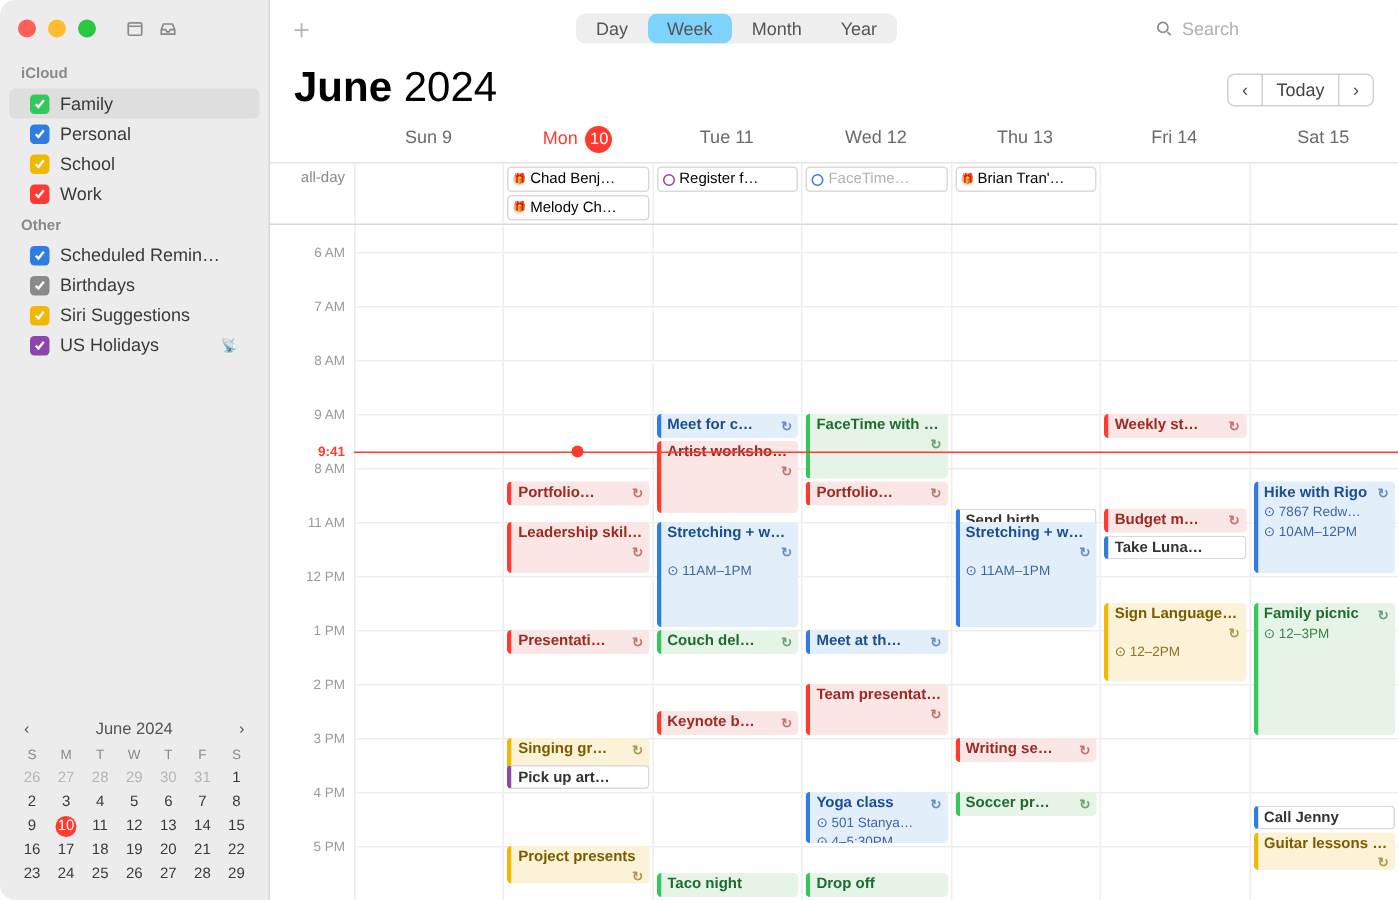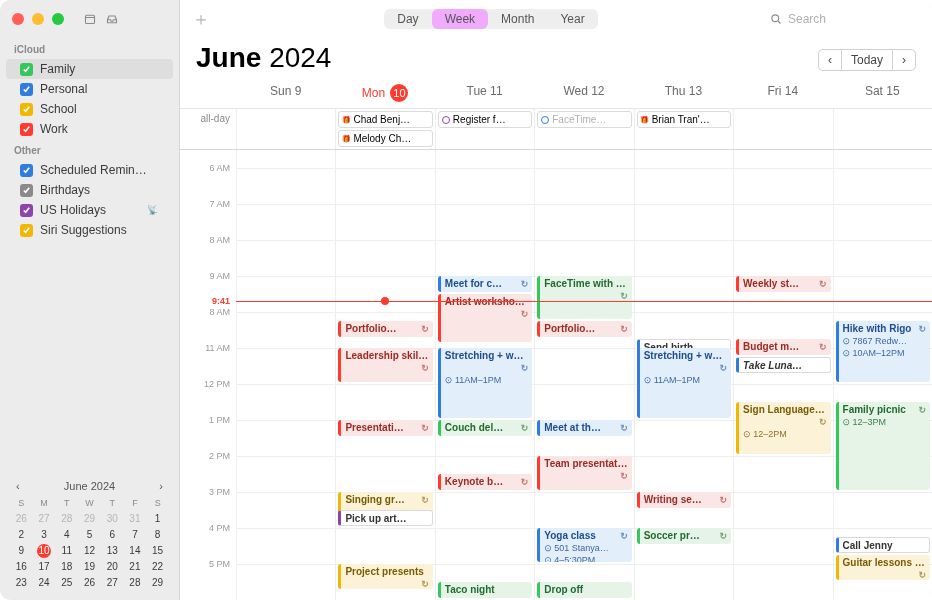--- a/index.html
+++ b/index.html
@@ -23,21 +23,21 @@
 .mini-grid div{height:14px;line-height:14px;}
 .mini-dow{color:#8a8a8a;font-size:9px;}
 .mini-day{font-size:10px;color:#3a3a3a;}
 .mini-day.dim{color:#b5b5b5;}
 .mini-day.today span{background:#ff3b30;color:#fff;border-radius:50%;display:inline-block;width:14px;height:14px;line-height:14px;}
 .main{flex:1;display:flex;flex-direction:column;position:relative;background:#fff;}
 .toolbar{height:38px;display:flex;align-items:center;padding:0 12px;gap:10px;border-bottom:1px solid transparent;}
 .t-plus{color:#b5b5b5;font-size:18px;width:20px;}
 .seg{display:flex;background:#eee;border-radius:6px;overflow:hidden;font-size:12px;margin-left:auto;}
 .seg div{padding:3px 13px;color:#555;cursor:default;}
-.seg div.on{background:#f0abfc;border-radius:6px;}
+.seg div.on{background:#7dd3fc;border-radius:6px;}
 .search{display:flex;align-items:center;gap:6px;color:#b0b0b0;font-size:12px;margin-left:auto;width:150px;}
 .header{display:flex;align-items:center;justify-content:space-between;padding:4px 16px 0;}
 .title{font-size:28px;font-weight:400;}
 .title b{font-weight:700;}
 .nav-btns{display:flex;gap:0;margin-top:4px;}
 .nb{border:1px solid #d0d0d0;background:#fff;padding:2px 9px;font-size:12px;color:#444;height:22px;line-height:16px;}
 .nb:first-child{border-radius:5px 0 0 5px;}
 .nb:last-child{border-radius:0 5px 5px 0;}
 .nb.mid{border-left:none;border-right:none;}
 .week-head{display:flex;padding-left:56px;border-bottom:1px solid #e5e5e5;margin-top:6px;}
@@ -141,35 +141,35 @@
           </li>
           <li class="cal-item">
             <span class="chk" style="background: rgb(138, 138, 138);">
               <svg viewBox="0 0 10 10">
                 <path d="M2 5l2 2 4-5" stroke="#fff" stroke-width="1.8" fill="none"></path>
               </svg>
             </span>
             <span>Birthdays</span>
           </li>
           <li class="cal-item">
+            <span class="chk" style="background: rgb(242, 183, 5);">
+              <svg viewBox="0 0 10 10">
+                <path d="M2 5l2 2 4-5" stroke="#fff" stroke-width="1.8" fill="none"></path>
+              </svg>
+            </span>
+            <span>Siri Suggestions</span>
+          </li>
+          <li class="cal-item">
             <span class="chk" style="background: rgb(142, 68, 173);">
               <svg viewBox="0 0 10 10">
                 <path d="M2 5l2 2 4-5" stroke="#fff" stroke-width="1.8" fill="none"></path>
               </svg>
             </span>
             <span>US Holidays</span>
             <span style="font-size: 9px; margin-left: auto;">📡</span>
-          </li>
-          <li class="cal-item">
-            <span class="chk" style="background: rgb(242, 183, 5);">
-              <svg viewBox="0 0 10 10">
-                <path d="M2 5l2 2 4-5" stroke="#fff" stroke-width="1.8" fill="none"></path>
-              </svg>
-            </span>
-            <span>Siri Suggestions</span>
           </li>
         </ul>
       </div>
     <div class="mini-cal">
       <div class="mini-head">
         <span>‹</span>
         <span>June 2024</span>
         <span>›</span>
       </div>
       <div class="mini-grid" id="mini-grid">
@@ -386,21 +386,21 @@
                 <span class="t">Soccer pr…<span class="repeat">↻</span></span>
               </div>
             </div>
             <div class="day-col">
               <div class="ev c-red" style="top: 126px; height: 16px;">
                 <span class="t">Weekly st…<span class="repeat">↻</span></span>
               </div>
               <div class="ev c-red" style="top: 189px; height: 16px;">
                 <span class="t">Budget m…<span class="repeat">↻</span></span>
               </div>
-              <div class="ev c-outline" style="border-left-color: rgb(47, 125, 225); top: 207px; height: 16px; font-style: italic;"><span class="sw" style="border-color:#2f7de1"></span><span class="t">Take Luna…</span></div>
+              <div class="ev c-outline" style="border-left-color: rgb(47, 125, 225); top: 207px; height: 16px;"><span class="sw" style="border-color:#2f7de1"></span><span class="t">Take Luna…</span></div>
               <div class="ev c-yellow" style="top: 252px; height: 52px;"><span class="t">Sign Language Club<span class="repeat">↻</span></span><span class="s">⊙ 12–2PM</span></div>
             </div>
             <div class="day-col">
               <div class="ev c-blue" style="top: 171px; height: 61px;"><span class="t">Hike with Rigo<span class="repeat">↻</span></span><span class="s">⊙ 7867 Redw…<br>⊙ 10AM–12PM</span></div>
               <div class="ev c-green" style="top: 252px; height: 88px;"><span class="t">Family picnic<span class="repeat">↻</span></span><span class="s">⊙ 12–3PM</span></div>
               <div class="ev c-outline" style="border-left-color: rgb(47, 125, 225); top: 387px; height: 16px;"><span class="sw" style="border-color:#2f7de1"></span><span class="t">Call Jenny</span></div>
               <div class="ev c-yellow" style="top: 405px; height: 25px;">
                 <span class="t">Guitar lessons wi…<span class="repeat">↻</span></span>
               </div>
             </div>

